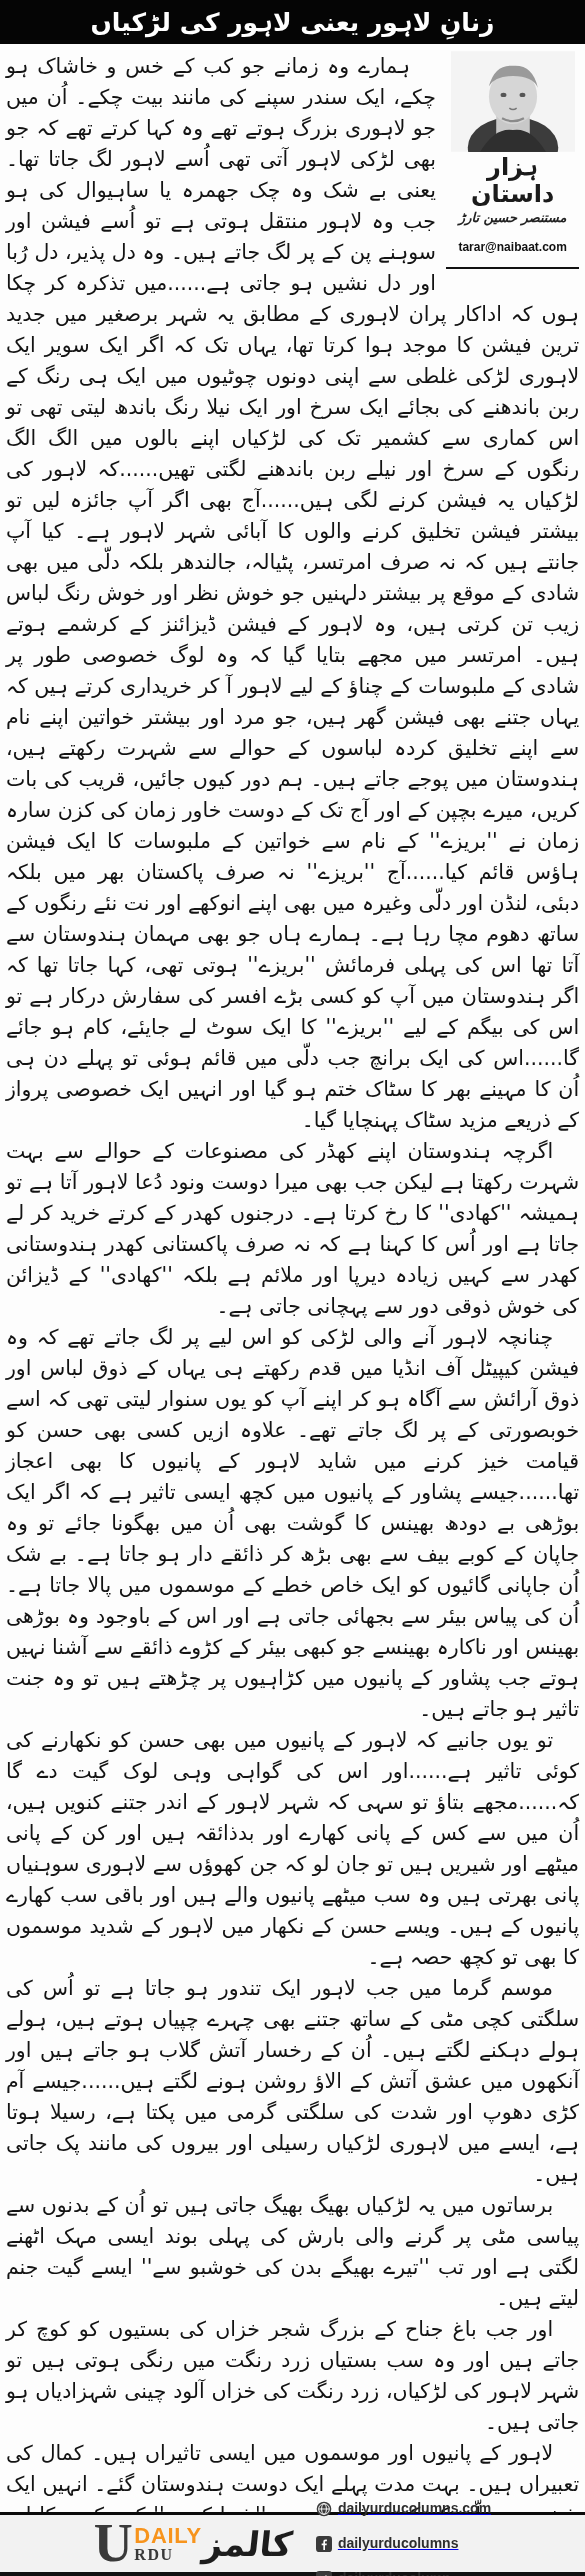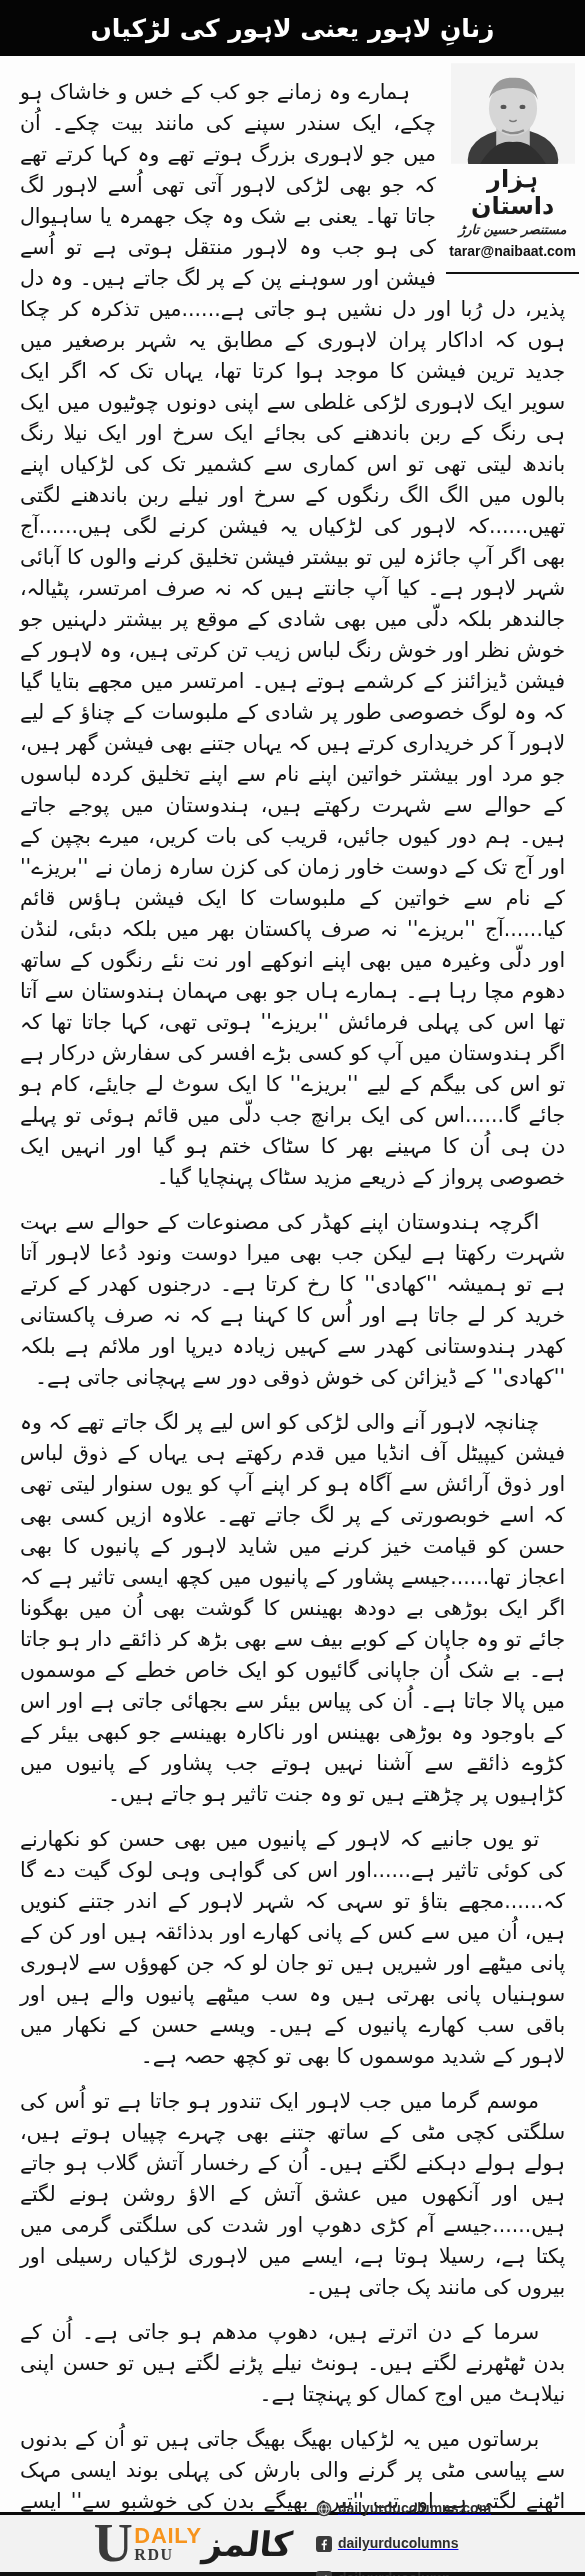--- a/index.html
+++ b/index.html
@@ -4,21 +4,21 @@
 <style>
   * { margin:0; padding:0; box-sizing:border-box; }
   html,body { background:#e9e9e9; }
   .page {
     width:585px; height:2576px; margin:0 auto; background:#fdfdfd;
     display:flex; flex-direction:column; overflow:hidden;
     font-family:"DejaVu Sans", sans-serif;
   }
   
   .banner {
-    height:56px; background:#050505; color:#ffffff;
+    height:44px; background:#050505; color:#ffffff;
     display:flex; align-items:center; justify-content:center;
     flex:0 0 auto;
   }
   .banner h1 {
     font-size:25px; font-weight:bold; direction:rtl;
     font-family:"DejaVu Sans", sans-serif; letter-spacing:0;
   }
   
   .article {
     flex:1 1 auto; overflow:hidden;
@@ -35,28 +35,28 @@
   .column-name {
     font-size:24px; font-weight:bold; color:#1b1b1b; direction:rtl;
     line-height:1.15;
   }
   .author-name {
     font-size:13px; font-weight:bold; color:#222; direction:rtl;
     margin-top:1.5px; font-style:italic;
   }
   .email {
     display:block; direction:ltr; font-family:"Liberation Sans", sans-serif;
-    font-size:14px; font-weight:bold; color:#111; text-decoration:none;
-    margin-top:6px;
+    font-size:12px; font-weight:bold; color:#111; text-decoration:none;
+    margin-top:15px;
   }
   .body-text {
     color:#131313; font-size:20.5px; line-height:31px;
     text-align:justify; text-justify:inter-word;
   }
-  .body-text p.para { text-indent:26px; margin:14px; }
+  .body-text p.para { text-indent:26px; margin:0; }
   
   .footer-rule { height:2.9px; background:#0a0a0a; flex:0 0 auto; }
   .footer-bar {
     flex:0 0 auto; height:61px; background:#f2f2f2;
     border-bottom:4.4px solid #111;
     display:flex; align-items:center; justify-content:center; gap:20.5px;
   }
   .logo { display:flex; align-items:center; gap:1.5px; }
   .logo-u {
     font-family:"Liberation Serif", serif; font-weight:bold;
@@ -113,22 +113,22 @@
       <div class="author-name">مستنصر حسین تارڑ</div>
       <a class="email" href="#">tarar@naibaat.com</a>
     </aside>
 
     <div class="body-text">
         <p class="para">ہمارے وہ زمانے جو کب کے خس و خاشاک ہو چکے، ایک سندر سپنے کی مانند بیت چکے۔ اُن میں جو لاہوری بزرگ ہوتے تھے وہ کہا کرتے تھے کہ جو بھی لڑکی لاہور آتی تھی اُسے لاہور لگ جاتا تھا۔ یعنی بے شک وہ چک جھمرہ یا ساہیوال کی ہو جب وہ لاہور منتقل ہوتی ہے تو اُسے فیشن اور سوہنے پن کے پر لگ جاتے ہیں۔ وہ دل پذیر، دل رُبا اور دل نشیں ہو جاتی ہے......میں تذکرہ کر چکا ہوں کہ اداکار پران لاہوری کے مطابق یہ شہر برصغیر میں جدید ترین فیشن کا موجد ہوا کرتا تھا، یہاں تک کہ اگر ایک سویر ایک لاہوری لڑکی غلطی سے اپنی دونوں چوٹیوں میں ایک ہی رنگ کے ربن باندھنے کی بجائے ایک سرخ اور ایک نیلا رنگ باندھ لیتی تھی تو اس کماری سے کشمیر تک کی لڑکیاں اپنے بالوں میں الگ الگ رنگوں کے سرخ اور نیلے ربن باندھنے لگتی تھیں......کہ لاہور کی لڑکیاں یہ فیشن کرنے لگی ہیں......آج بھی اگر آپ جائزہ لیں تو بیشتر فیشن تخلیق کرنے والوں کا آبائی شہر لاہور ہے۔ کیا آپ جانتے ہیں کہ نہ صرف امرتسر، پٹیالہ، جالندھر بلکہ دلّی میں بھی شادی کے موقع پر بیشتر دلہنیں جو خوش نظر اور خوش رنگ لباس زیب تن کرتی ہیں، وہ لاہور کے فیشن ڈیزائنز کے کرشمے ہوتے ہیں۔ امرتسر میں مجھے بتایا گیا کہ وہ لوگ خصوصی طور پر شادی کے ملبوسات کے چناؤ کے لیے لاہور آ کر خریداری کرتے ہیں کہ یہاں جتنے بھی فیشن گھر ہیں، جو مرد اور بیشتر خواتین اپنے نام سے اپنے تخلیق کردہ لباسوں کے حوالے سے شہرت رکھتے ہیں، ہندوستان میں پوجے جاتے ہیں۔ ہم دور کیوں جائیں، قریب کی بات کریں، میرے بچپن کے اور آج تک کے دوست خاور زمان کی کزن سارہ زمان نے ''بریزے'' کے نام سے خواتین کے ملبوسات کا ایک فیشن ہاؤس قائم کیا......آج ''بریزے'' نہ صرف پاکستان بھر میں بلکہ دبئی، لنڈن اور دلّی وغیرہ میں بھی اپنے انوکھے اور نت نئے رنگوں کے ساتھ دھوم مچا رہا ہے۔ ہمارے ہاں جو بھی مہمان ہندوستان سے آتا تھا اس کی پہلی فرمائش ''بریزے'' ہوتی تھی، کہا جاتا تھا کہ اگر ہندوستان میں آپ کو کسی بڑے افسر کی سفارش درکار ہے تو اس کی بیگم کے لیے ''بریزے'' کا ایک سوٹ لے جایئے، کام ہو جائے گا......اس کی ایک برانچ جب دلّی میں قائم ہوئی تو پہلے دن ہی اُن کا مہینے بھر کا سٹاک ختم ہو گیا اور انہیں ایک خصوصی پرواز کے ذریعے مزید سٹاک پہنچایا گیا۔</p>
         <p class="para">اگرچہ ہندوستان اپنے کھڈر کی مصنوعات کے حوالے سے بہت شہرت رکھتا ہے لیکن جب بھی میرا دوست ونود دُعا لاہور آتا ہے تو ہمیشہ ''کھادی'' کا رخ کرتا ہے۔ درجنوں کھدر کے کرتے خرید کر لے جاتا ہے اور اُس کا کہنا ہے کہ نہ صرف پاکستانی کھدر ہندوستانی کھدر سے کہیں زیادہ دیرپا اور ملائم ہے بلکہ ''کھادی'' کے ڈیزائن کی خوش ذوقی دور سے پہچانی جاتی ہے۔</p>
         <p class="para">چنانچہ لاہور آنے والی لڑکی کو اس لیے پر لگ جاتے تھے کہ وہ فیشن کیپیٹل آف انڈیا میں قدم رکھتے ہی یہاں کے ذوق لباس اور ذوق آرائش سے آگاہ ہو کر اپنے آپ کو یوں سنوار لیتی تھی کہ اسے خوبصورتی کے پر لگ جاتے تھے۔ علاوہ ازیں کسی بھی حسن کو قیامت خیز کرنے میں شاید لاہور کے پانیوں کا بھی اعجاز تھا......جیسے پشاور کے پانیوں میں کچھ ایسی تاثیر ہے کہ اگر ایک بوڑھی بے دودھ بھینس کا گوشت بھی اُن میں بھگونا جائے تو وہ جاپان کے کوبے بیف سے بھی بڑھ کر ذائقے دار ہو جاتا ہے۔ بے شک اُن جاپانی گائیوں کو ایک خاص خطے کے موسموں میں پالا جاتا ہے۔ اُن کی پیاس بیئر سے بجھائی جاتی ہے اور اس کے باوجود وہ بوڑھی بھینس اور ناکارہ بھینسے جو کبھی بیئر کے کڑوے ذائقے سے آشنا نہیں ہوتے جب پشاور کے پانیوں میں کڑاہیوں پر چڑھتے ہیں تو وہ جنت تاثیر ہو جاتے ہیں۔</p>
         <p class="para">تو یوں جانیے کہ لاہور کے پانیوں میں بھی حسن کو نکھارنے کی کوئی تاثیر ہے......اور اس کی گواہی وہی لوک گیت دے گا کہ......مجھے بتاؤ تو سہی کہ شہر لاہور کے اندر جتنے کنویں ہیں، اُن میں سے کس کے پانی کھارے اور بدذائقہ ہیں اور کن کے پانی میٹھے اور شیریں ہیں تو جان لو کہ جن کھوؤں سے لاہوری سوہنیاں پانی بھرتی ہیں وہ سب میٹھے پانیوں والے ہیں اور باقی سب کھارے پانیوں کے ہیں۔ ویسے حسن کے نکھار میں لاہور کے شدید موسموں کا بھی تو کچھ حصہ ہے۔</p>
         <p class="para">موسم گرما میں جب لاہور ایک تندور ہو جاتا ہے تو اُس کی سلگتی کچی مٹی کے ساتھ جتنے بھی چہرے چپیاں ہوتے ہیں، ہولے ہولے دہکنے لگتے ہیں۔ اُن کے رخسار آتش گلاب ہو جاتے ہیں اور آنکھوں میں عشق آتش کے الاؤ روشن ہونے لگتے ہیں......جیسے آم کڑی دھوپ اور شدت کی سلگتی گرمی میں پکتا ہے، رسیلا ہوتا ہے، ایسے میں لاہوری لڑکیاں رسیلی اور بیروں کی مانند پک جاتی ہیں۔</p>
-        <p class="para">سرما کے دن اترتے ہیں، دھوپ مدھم ہو جاتی ہے۔ اُن کے بدن ٹھٹھرنے لگتے ہیں۔ ہونٹ نیلے پڑنے لگتے ہیں تو حسن اپنی نیلاہٹ میں اوج کمال کو پہنچتا ہے۔</p>
         <p class="para">برساتوں میں یہ لڑکیاں بھیگ بھیگ جاتی ہیں تو اُن کے بدنوں سے پیاسی مٹی پر گرنے والی بارش کی پہلی بوند ایسی مہک اٹھنے لگتی ہے اور تب ''تیرے بھیگے بدن کی خوشبو سے'' ایسے گیت جنم لیتے ہیں۔</p>
+        <p class="para">اور جب باغ جناح کے بزرگ شجر خزاں کی بستیوں کو کوچ کر جاتے ہیں اور وہ سب بستیاں زرد رنگت میں رنگی ہوتی ہیں تو شہر لاہور کی لڑکیاں، زرد رنگت کی خزاں آلود چینی شہزادیاں ہو جاتی ہیں۔</p>
         <p class="para">لاہور کے پانیوں اور موسموں میں ایسی تاثیراں ہیں۔ کمال کی تعبیراں ہیں۔ بہت مدت پہلے ایک دوست ہندوستان گئے۔ انہیں ایک شخص نے دلّی کے کسی فٹ پاتھ پر ''شما کیجیے'' کہہ کر روکا اور پوچھا ''آپ لاہور کے ہیں؟'' میرے دوست کچھ حیرت میں ہو گئے اور کہا ''آپ کیسے جان گئے ہیں کہ میں لاہور کا ہوں؟''</p>
       </div>
 
   </div>
 
   <div class="footer-rule"></div>
   <footer class="footer-bar">
 
     <div class="logo">
       <span class="logo-u">U</span>

